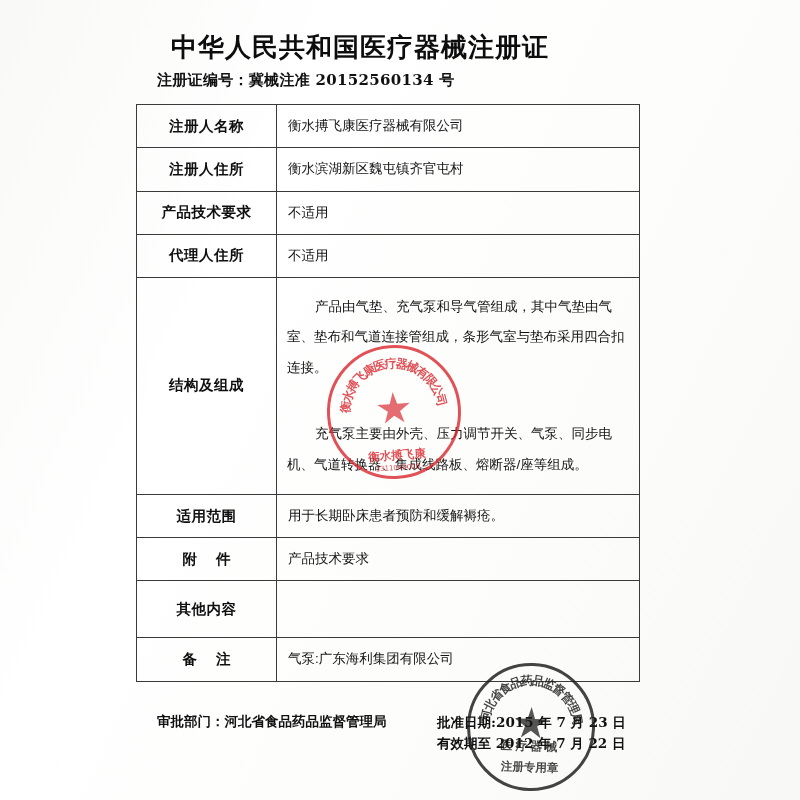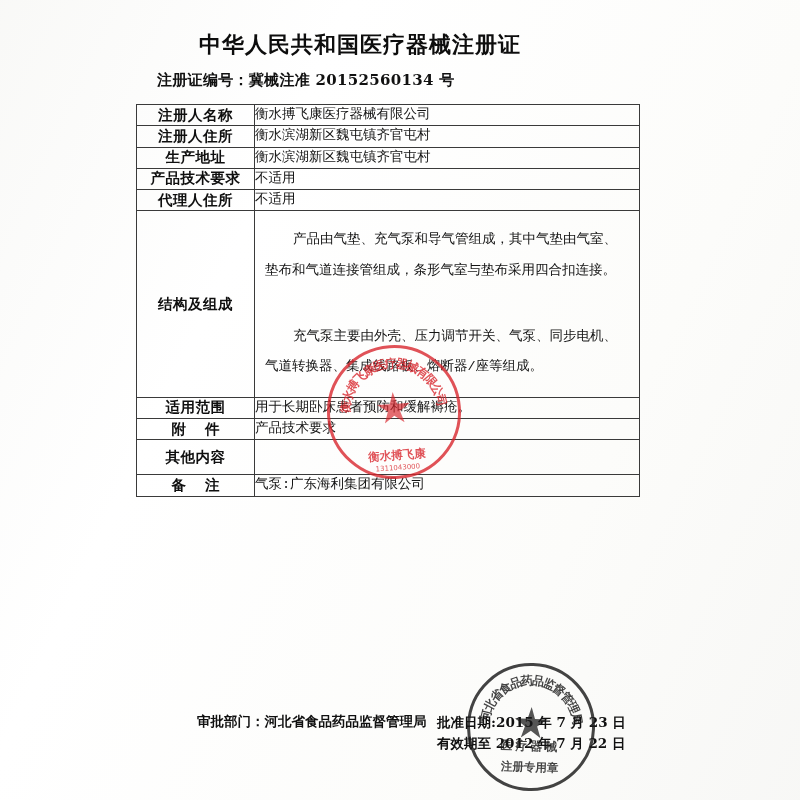--- a/index.html
+++ b/index.html
@@ -23,21 +23,21 @@
     background:
       linear-gradient(115deg, rgba(248,248,246,0.9) 0%, rgba(255,255,255,1) 30%, rgba(252,252,250,1) 70%, rgba(246,246,244,0.85) 100%);
   }
 
   .doc-title {
     position: absolute;
     top: 30px;
     left: 0;
     width: 720px;
     text-align: center;
-    font-size: 22px;
+    font-size: 26px;
     font-weight: bold;
     letter-spacing: 1px;
     font-family: "DejaVu Serif", "Liberation Serif", serif;
     color: #0d0d0d;
   }
 
   .reg-no {
     position: absolute;
     top: 71px;
     left: 157px;
@@ -51,40 +51,40 @@
   table.cert {
     position: absolute;
     top: 104px;
     left: 136px;
     width: 504px;
     border-collapse: collapse;
     table-layout: fixed;
   }
   table.cert td {
     border: 1px solid #3a3a3a;
-    padding: 0;
+    padding: 11px;
     vertical-align: middle;
   }
   td.label {
     width: 117px;
     text-align: center;
     font-size: 14.5px;
     font-weight: bold;
     font-family: "DejaVu Serif", "Liberation Serif", serif;
     color: #0f0f0f;
     padding: 6px 2px;
     letter-spacing: 0.5px;
   }
   td.label.spaced {
     letter-spacing: 7px;
     text-indent: 7px;
   }
   td.value {
     font-size: 13.5px;
-    font-family: Liberation Mono, monospace;
+    font-family: Liberation Sans, sans-serif;
     color: #141414;
     padding: 7px 0 7px 10px;
     line-height: 1.5;
   }
   td.value.models {
     line-height: 1.35;
     letter-spacing: 0.2px;
     padding-top: 8px;
     padding-bottom: 8px;
   }
@@ -111,21 +111,20 @@
     width: 800px;
     font-family: "DejaVu Serif", "Liberation Serif", serif;
   }
   .approve-dept {
     position: absolute;
     left: 157px;
     top: 0;
     font-size: 13.5px;
     font-weight: bold;
     color: #101010;
-    margin-left: 40px;
   }
   .date-block {
     position: absolute;
     left: 437px;
     top: -1px;
     font-size: 13.5px;
     font-weight: bold;
     color: #101010;
     line-height: 1.55;
   }
@@ -230,24 +229,20 @@
   <div class="reg-no">注册证编号：冀械注准 20152560134 号</div>
 
   <table class="cert">
     <tbody>
       <tr>
         <td class="label">注册人名称</td>
         <td class="value">衡水搏飞康医疗器械有限公司</td>
       </tr>
       <tr>
         <td class="label">注册人住所</td>
-        <td class="value">衡水滨湖新区魏屯镇齐官屯村</td>
-      </tr>
-      <tr>
-        <td class="label">生产地址</td>
         <td class="value">衡水滨湖新区魏屯镇齐官屯村</td>
       </tr>
       <tr>
         <td class="label">产品技术要求</td>
         <td class="value">不适用</td>
       </tr>
       <tr>
         <td class="label">代理人住所</td>
         <td class="value">不适用</td>
       </tr>

